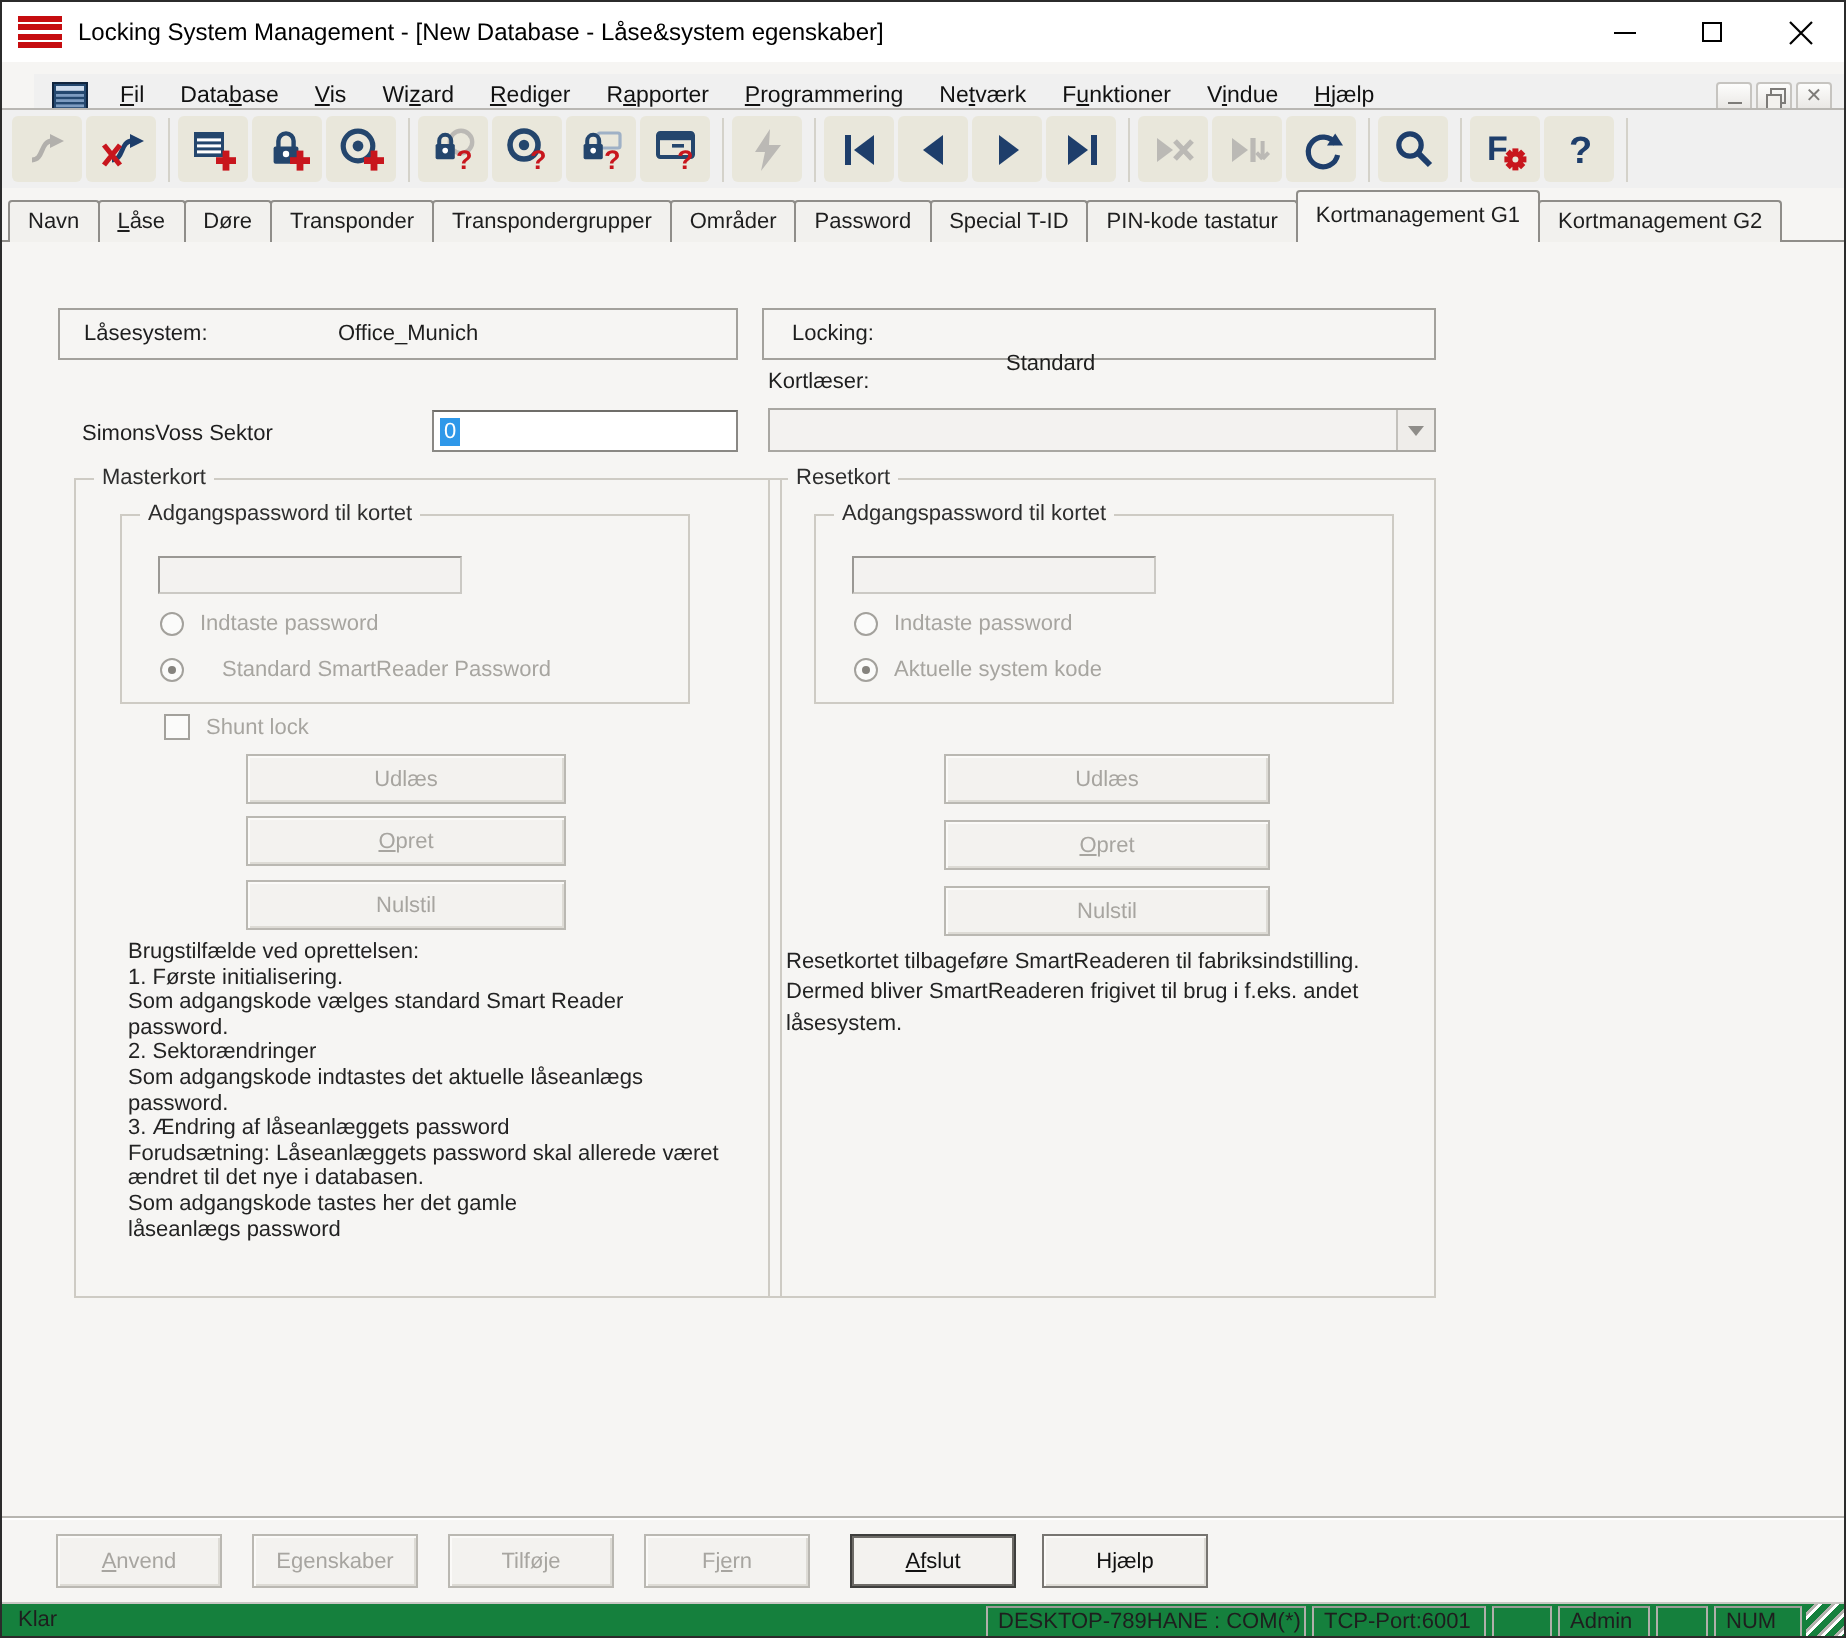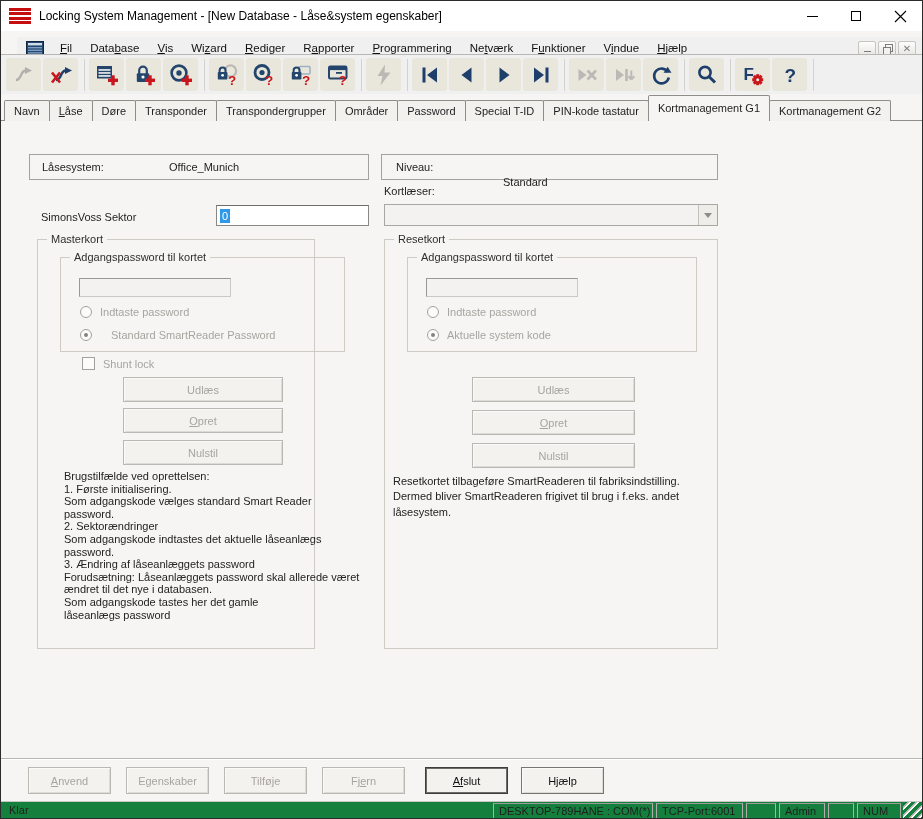--- a/index.html
+++ b/index.html
@@ -331,38 +331,38 @@
     <div class="tab"><span>Kortmanagement G2</span><span class="u"></span><span></span></div>
   </div>
 
   <div class="content">
 
     <div class="info-box" style="left:28px; top:33px; width:340px;">
       <span class="abs" style="left:12px;">Låsesystem:</span>
       <span class="abs" style="left:104px;margin-left:35px;">Office_Munich</span>
     </div>
     <div class="info-box" style="left:380px; top:33px; width:337px;">
-      <span class="abs" style="left:14px;">Niveau:</span>
+      <span class="abs" style="left:14px;">Locking:</span>
       <span class="abs" style="left:121px;margin-top:30px;">Standard</span>
     </div>
 
     <span class="abs lbl" style="left:383px; top:64px;">Kortlæser:</span>
     <div class="combo" style="left:383px; top:83px; width:334px; height:22px;">
       <span class="cfield"></span>
       <span class="cbtn">
           <span class="tri-down"></span>
         </span>
     </div>
 
     <span class="abs lbl" style="left:40px; top:90px;">SimonsVoss Sektor</span>
     <div class="txt-input" style="left:215px; top:84px; width:153px; height:21px;">
       <span class="sel-chip">0</span>
     </div>
 
-    <div class="fieldset" style="left:36px; top:118px; width:278px; height:410px;">
+    <div class="fieldset" style="left:36px; top:118px; width:354px; height:410px;">
       <span class="flab">Masterkort</span>
 
       <div class="fieldset" style="left:22px; top:17px; width:285px; height:95px;">
         <span class="flab">Adgangspassword til kortet</span>
         <div class="dis-field" style="left:18px; top:20px; width:152px; height:19px;"><span></span></div>
         <div class="ctl-row" style="left:19px; top:48px;">
           <span class="radio"></span>
           <span>Indtaste password</span>
         </div>
         <div class="ctl-row" style="left:19px; top:71px;gap:19px;">

